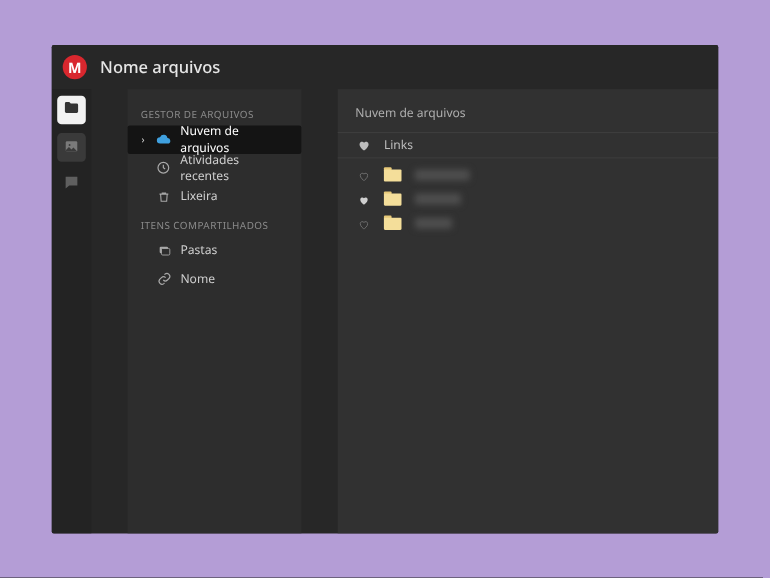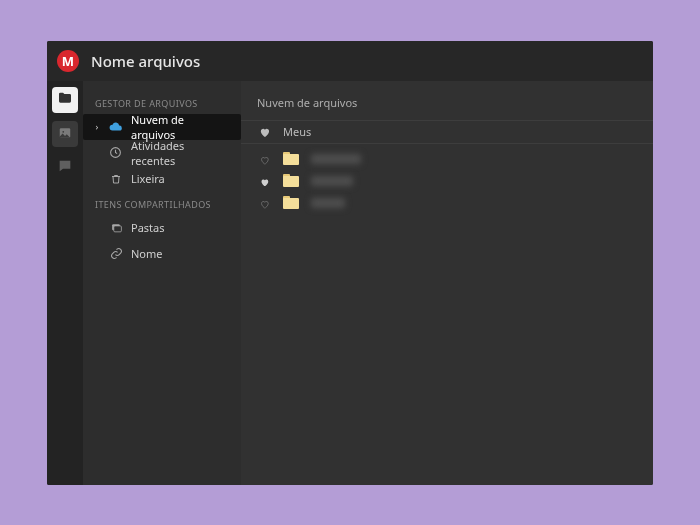--- a/index.html
+++ b/index.html
@@ -65,20 +65,21 @@
       outline: none;
       color: #aaa;
       font-size: 11px;
       width: 100%;
     }
     .search-input::placeholder { color: #7a7a7a; }
     .body {
       flex: 1;
       display: flex;
       min-height: 0;
+      gap: 33px;
     }
     .rail {
       width: 36px;
       background: #232323;
       display: flex;
       flex-direction: column;
       align-items: center;
       padding-top: 6px;
       gap: 8px;
     }
@@ -318,21 +319,21 @@
       <div class="breadcrumb">Nuvem de arquivos</div>
 
       <div class="table-header">
         <div class="col-fav">
           <span>
             <svg width="11" height="11" viewBox="0 0 24 24" fill="#bdbdbd">
               <path d="M12 21s-8-5.5-8-12a5 5 0 019-3 5 5 0 019 3c0 6.5-8 12-8 12z"></path>
             </svg>
           </span>
         </div>
-        <div class="col-name">Meus</div>
+        <div class="col-name">Links</div>
       </div>
 
       <div class="rows">
         <div class="row">
           <div class="col-fav">
             <span>
               <svg width="9" height="9" viewBox="0 0 24 24" fill="none" stroke="#7a7a7a" stroke-width="2">
                 <path d="M12 21s-8-5.5-8-12a5 5 0 019-3 5 5 0 019 3c0 6.5-8 12-8 12z"></path>
               </svg>
             </span>

